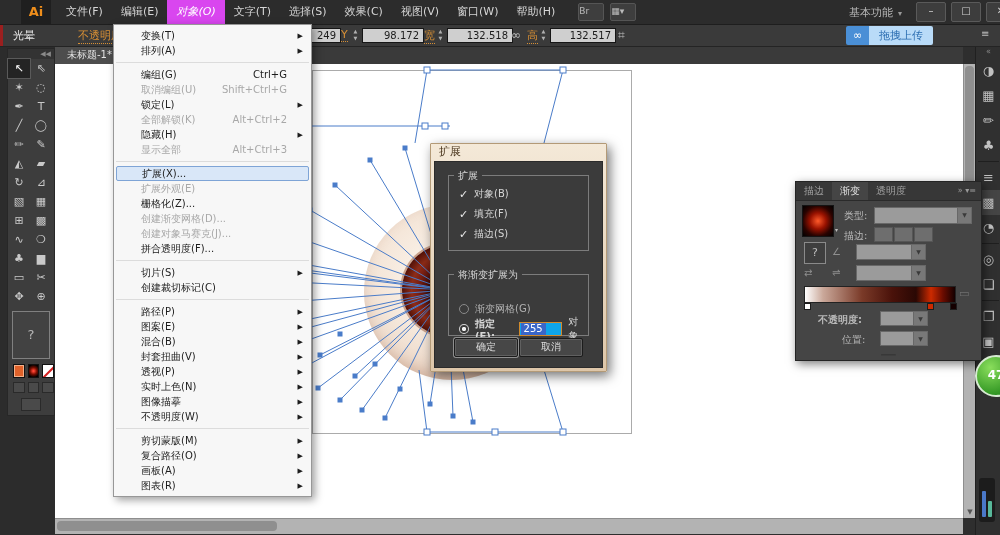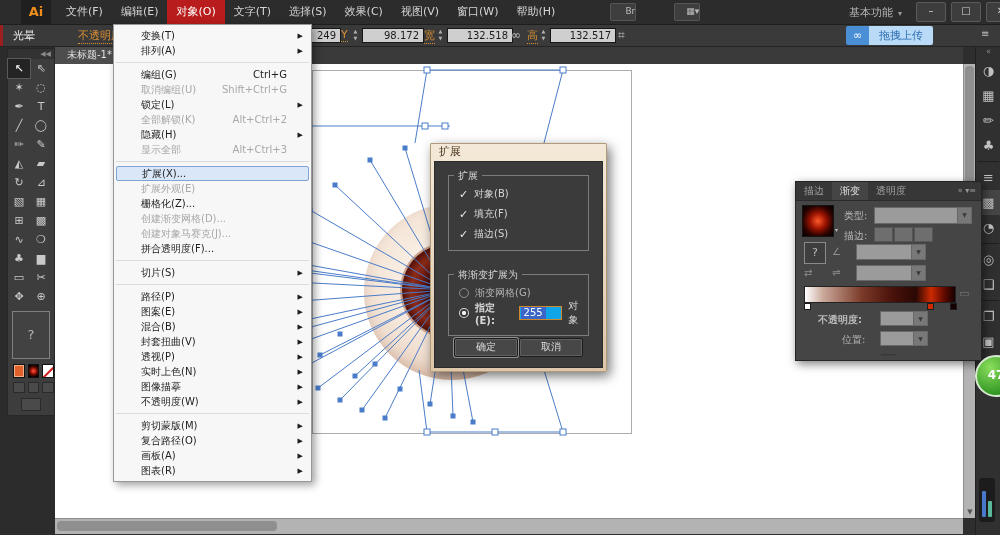--- a/index.html
+++ b/index.html
@@ -6,24 +6,24 @@
   #app{position:relative;width:1000px;height:535px;background:#2e2e2e;overflow:hidden;
        font-family:"DejaVu Sans",sans-serif;font-size:11px;color:#cfcfcf;-webkit-user-select:none;}
 
   
   .titlebar{position:absolute;left:0;top:0;width:1000px;height:24px;background:#2c2c2c;
             border-bottom:1px solid #1e1e1e;display:flex;align-items:center;z-index:10;padding-left:21px;}
   .ai-logo{width:30px;height:24px;background:#1f1f1f;color:#ef8e1b;font-weight:bold;
            text-align:center;line-height:24px;font-size:13px;}
   .menubar{display:flex;margin-left:6px;height:24px;}
   .menu-title{padding:0 9px;line-height:24px;color:#d6d6d6;font-size:11px;cursor:default;}
-  .menu-title.active{background:#b91c1c;color:#ffffff;}
+  .menu-title.active{background:#d946ef;color:#ffffff;font-style:italic;}
   .tb-icons{display:flex;gap:6px;margin-left:14px;}
   .tb-icon{width:24px;height:16px;background:#3e3e3e;border:1px solid #555;border-radius:2px;
-           color:#bbb;font-size:9px;text-align:right;line-height:15px;margin-left:32px;}
+           color:#bbb;font-size:9px;text-align:left;line-height:15px;}
   .workspace{margin-left:auto;color:#b5b5b5;padding-right:14px;font-size:11px;}
   .workspace .ws-arrow{font-size:8px;margin-left:5px;color:#999;}
   .win-controls{display:flex;gap:5px;margin-right:5px;}
   .win-btn{width:28px;height:18px;background:#3d3d3d;border:1px solid #5a5a5a;border-radius:2px;
            color:#d0d0d0;text-align:center;line-height:16px;font-size:10px;}
 
   
   .controlbar{position:absolute;left:0;top:24px;width:1000px;height:22px;background:#3a3a3a;
               border-bottom:1px solid #242424;z-index:5;}
   .red-accent{position:absolute;left:0;top:0;width:3px;height:22px;background:#9b1f1f;}
@@ -135,21 +135,21 @@
             border:1px solid #2b2b2b;}
   .grp{position:absolute;left:13px;right:13px;border:1px solid #7c7c7c;}
   .grp-legend{position:absolute;top:-7px;left:5px;background:#3b3b3b;padding:0 4px;color:#d8d8d8;font-size:10px;}
   .grp1{top:13px;height:74px;}
   .grp2{top:112px;height:60px;}
   .chkrow{display:flex;align-items:center;height:20px;margin-left:10px;}
   .chkrow:first-of-type{margin-top:8px;}
   .chk{color:#ececec;width:15px;font-size:11px;}
   .chklabel{color:#d6d6d6;font-size:10px;}
   .radiorow{display:flex;align-items:center;height:20px;margin-left:10px;}
-  .radiorow:first-of-type{margin-top:8px;text-align:right;}
+  .radiorow:first-of-type{margin-top:24px;text-align:right;}
   .radio{width:8px;height:8px;border-radius:50%;border:1px solid #8a8a8a;margin-right:6px;}
   .radio.sel{border-color:#d5d5d5;background:radial-gradient(circle,#f0f0f0 0 35%,transparent 40%);}
   .radlabel{color:#b3b3b3;font-size:10px;}
   .radlabel.on{color:#d8d8d8;font-weight:bold;}
   .numfield{width:40px;height:12px;background:#0ea5e9;border:1px solid #d08a2c;margin-left:4px;
             line-height:12px;font-size:10px;padding:0 1px;}
   .numsel{background:#3a66c8;color:#fff;padding:0 3px;display:inline-block;height:12px;}
   .numsuffix{color:#d6d6d6;font-size:10px;margin-left:6px;}
   .dbtn{position:absolute;bottom:10px;width:62px;height:17px;line-height:16px;text-align:center;
         background:#474747;border:1px solid #1c1c1c;border-radius:2px;color:#dcdcdc;font-size:10px;
@@ -489,20 +489,21 @@
       <div class="mi disabled"><span class="lb">显示全部</span><span class="sc">Alt+Ctrl+3</span></div>
       <div class="msep"></div>
       <div class="mi hl"><span class="lb">扩展(X)...</span></div>
       <div class="mi disabled"><span class="lb">扩展外观(E)</span></div>
       <div class="mi"><span class="lb">栅格化(Z)...</span></div>
       <div class="mi disabled"><span class="lb">创建渐变网格(D)...</span></div>
       <div class="mi disabled"><span class="lb">创建对象马赛克(J)...</span></div>
       <div class="mi"><span class="lb">拼合透明度(F)...</span></div>
       <div class="msep"></div>
       <div class="mi"><span class="lb">切片(S)</span><span class="ar">▶</span></div>
+      <div class="mi"><span class="lb">创建裁切标记(C)</span></div>
       <div class="msep"></div>
       <div class="mi"><span class="lb">路径(P)</span><span class="ar">▶</span></div>
       <div class="mi"><span class="lb">图案(E)</span><span class="ar">▶</span></div>
       <div class="mi"><span class="lb">混合(B)</span><span class="ar">▶</span></div>
       <div class="mi"><span class="lb">封套扭曲(V)</span><span class="ar">▶</span></div>
       <div class="mi"><span class="lb">透视(P)</span><span class="ar">▶</span></div>
       <div class="mi"><span class="lb">实时上色(N)</span><span class="ar">▶</span></div>
       <div class="mi"><span class="lb">图像描摹</span><span class="ar">▶</span></div>
       <div class="mi"><span class="lb">不透明度(W)</span><span class="ar">▶</span></div>
       <div class="msep"></div>

